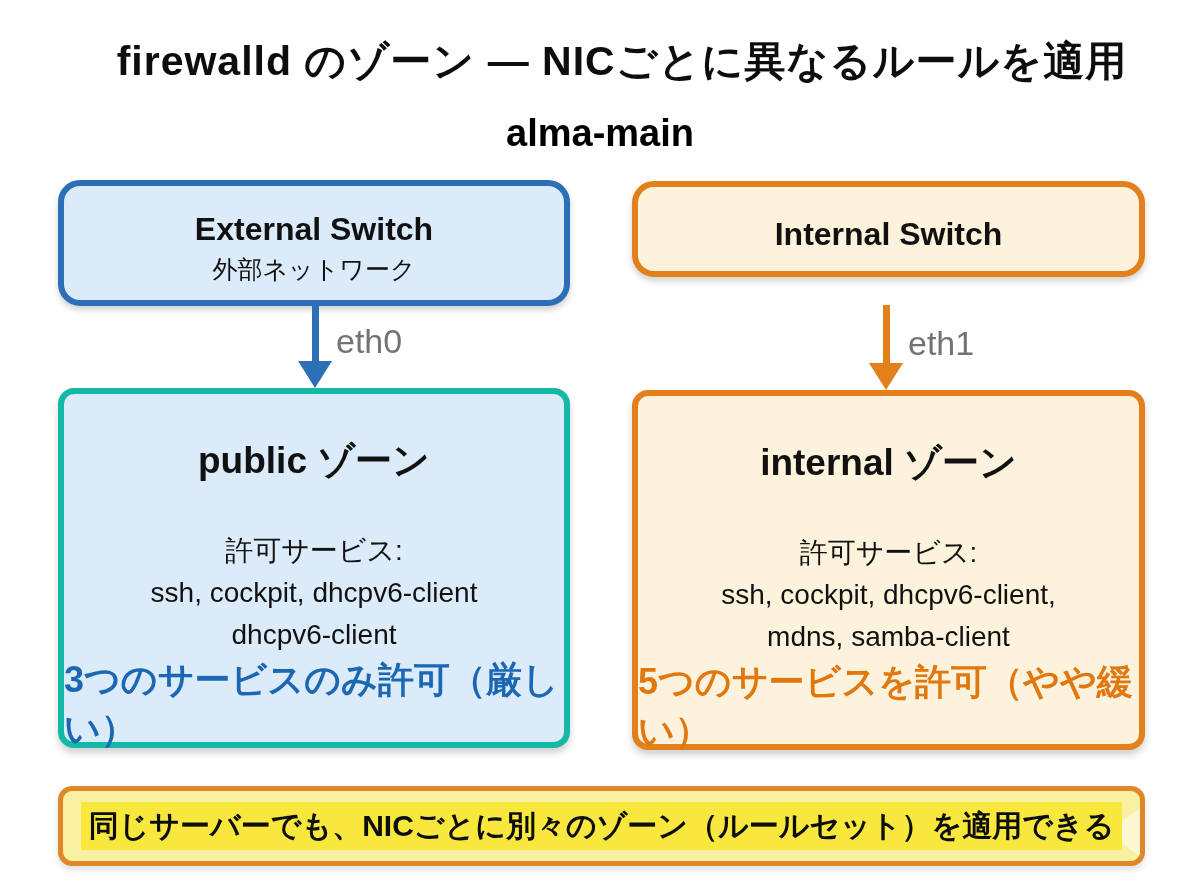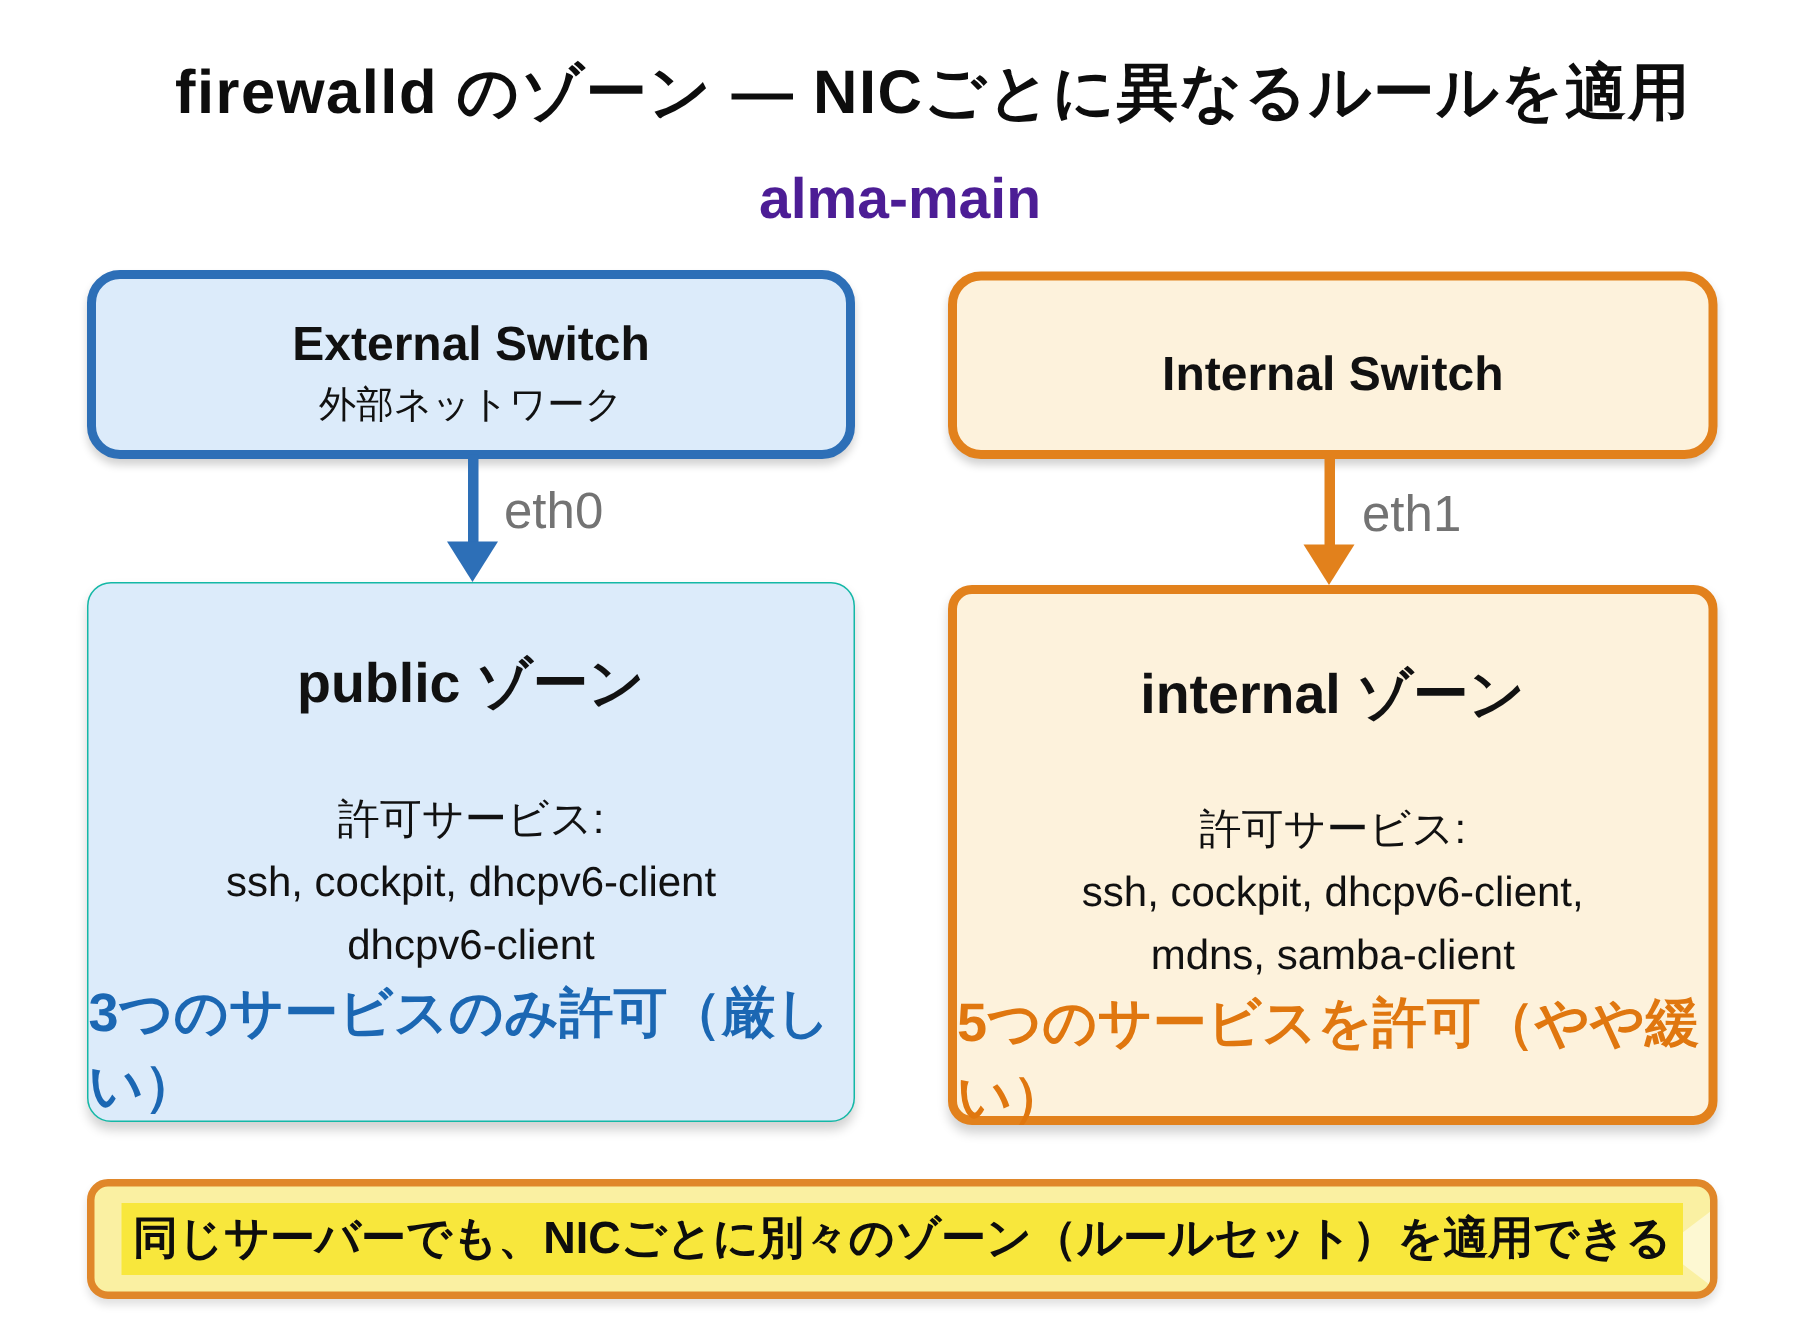--- a/index.html
+++ b/index.html
@@ -6,39 +6,39 @@
   .canvas{
     position:relative;width:1200px;height:896px;background:#ffffff;overflow:hidden;
     font-family:"Liberation Sans","DejaVu Sans",sans-serif;color:#111;
   }
   .title{
     position:absolute;top:34px;left:0;right:0;margin:0;text-align:center;
     font-size:41px;font-weight:700;letter-spacing:1px;color:#0d0d0d;padding-left:44px;
   }
   .subtitle{
     position:absolute;top:112px;left:0;right:0;text-align:center;
-    font-size:38px;font-weight:700;color:#4c1d95;
+    font-size:38px;font-weight:700;color:#000000;
   }
   .box{position:absolute;box-sizing:border-box;display:flex;flex-direction:column;align-items:center;}
   .switch{justify-content:center;border-radius:22px;box-shadow:0 4px 6px rgba(0,0,0,0.18);}
   .switch.blue{left:58px;top:180px;width:512px;height:126px;background:#dcebfa;border:6px solid #2d6fb7;}
-  .switch.orange{left:632px;top:181px;width:513px;height:125px;background:#fdf2dc;border:6px solid #e2811c;}
+  .switch.orange{left:632px;top:181px;width:513px;height:96px;background:#fdf2dc;border:6px solid #e2811c;}
   .box-title{font-size:32px;font-weight:700;line-height:1.15;margin-top:11px;}
   .box-sub{font-size:25px;margin-top:6px;}
   .arrow-line{position:absolute;width:7px;height:60px;}
   .arrow-head{position:absolute;width:0;height:0;border-left:17px solid transparent;border-right:17px solid transparent;}
   .arrow-line.blue{left:312px;top:303px;background:#2d6fb7;}
   .arrow-head.blue{left:298px;top:361px;border-top:27px solid #2d6fb7;}
   .arrow-line.orange{left:883px;top:305px;background:#e2811c;}
   .arrow-head.orange{left:869px;top:363px;border-top:27px solid #e2811c;}
   .eth-label{position:absolute;font-size:34px;color:#737373;}
   .eth-label.left{left:336px;top:322px;}
   .eth-label.right{left:908px;top:324px;}
   .zone{border-radius:16px;box-shadow:0 5px 7px rgba(0,0,0,0.18);}
-  .zone.blue{left:58px;top:388px;width:512px;height:360px;background:#dcebfa;border:1px solid #14b8a6;}
+  .zone.blue{left:58px;top:388px;width:512px;height:360px;background:#dcebfa;border:6px solid #14b8a6;}
   .zone.orange{left:632px;top:390px;width:513px;height:360px;background:#fdf2dc;border:6px solid #e2811c;}
   .zone-title{font-size:37px;font-weight:700;margin-top:42px;}
   .zone-services{margin-top:44px;text-align:center;font-size:28px;line-height:42px;}
   .zone-summary{margin-top:auto;margin-bottom:20px;font-size:36px;font-weight:700;}
   .zone-summary.blue-text{color:#1b67b3;}
   .zone-summary.orange-text{color:#e0770f;}
   .banner{
     position:absolute;left:58px;top:786px;width:1087px;height:80px;box-sizing:border-box;
     background:#faf0a2;border:5px solid #e0872a;border-radius:14px;
     display:flex;align-items:center;justify-content:center;

